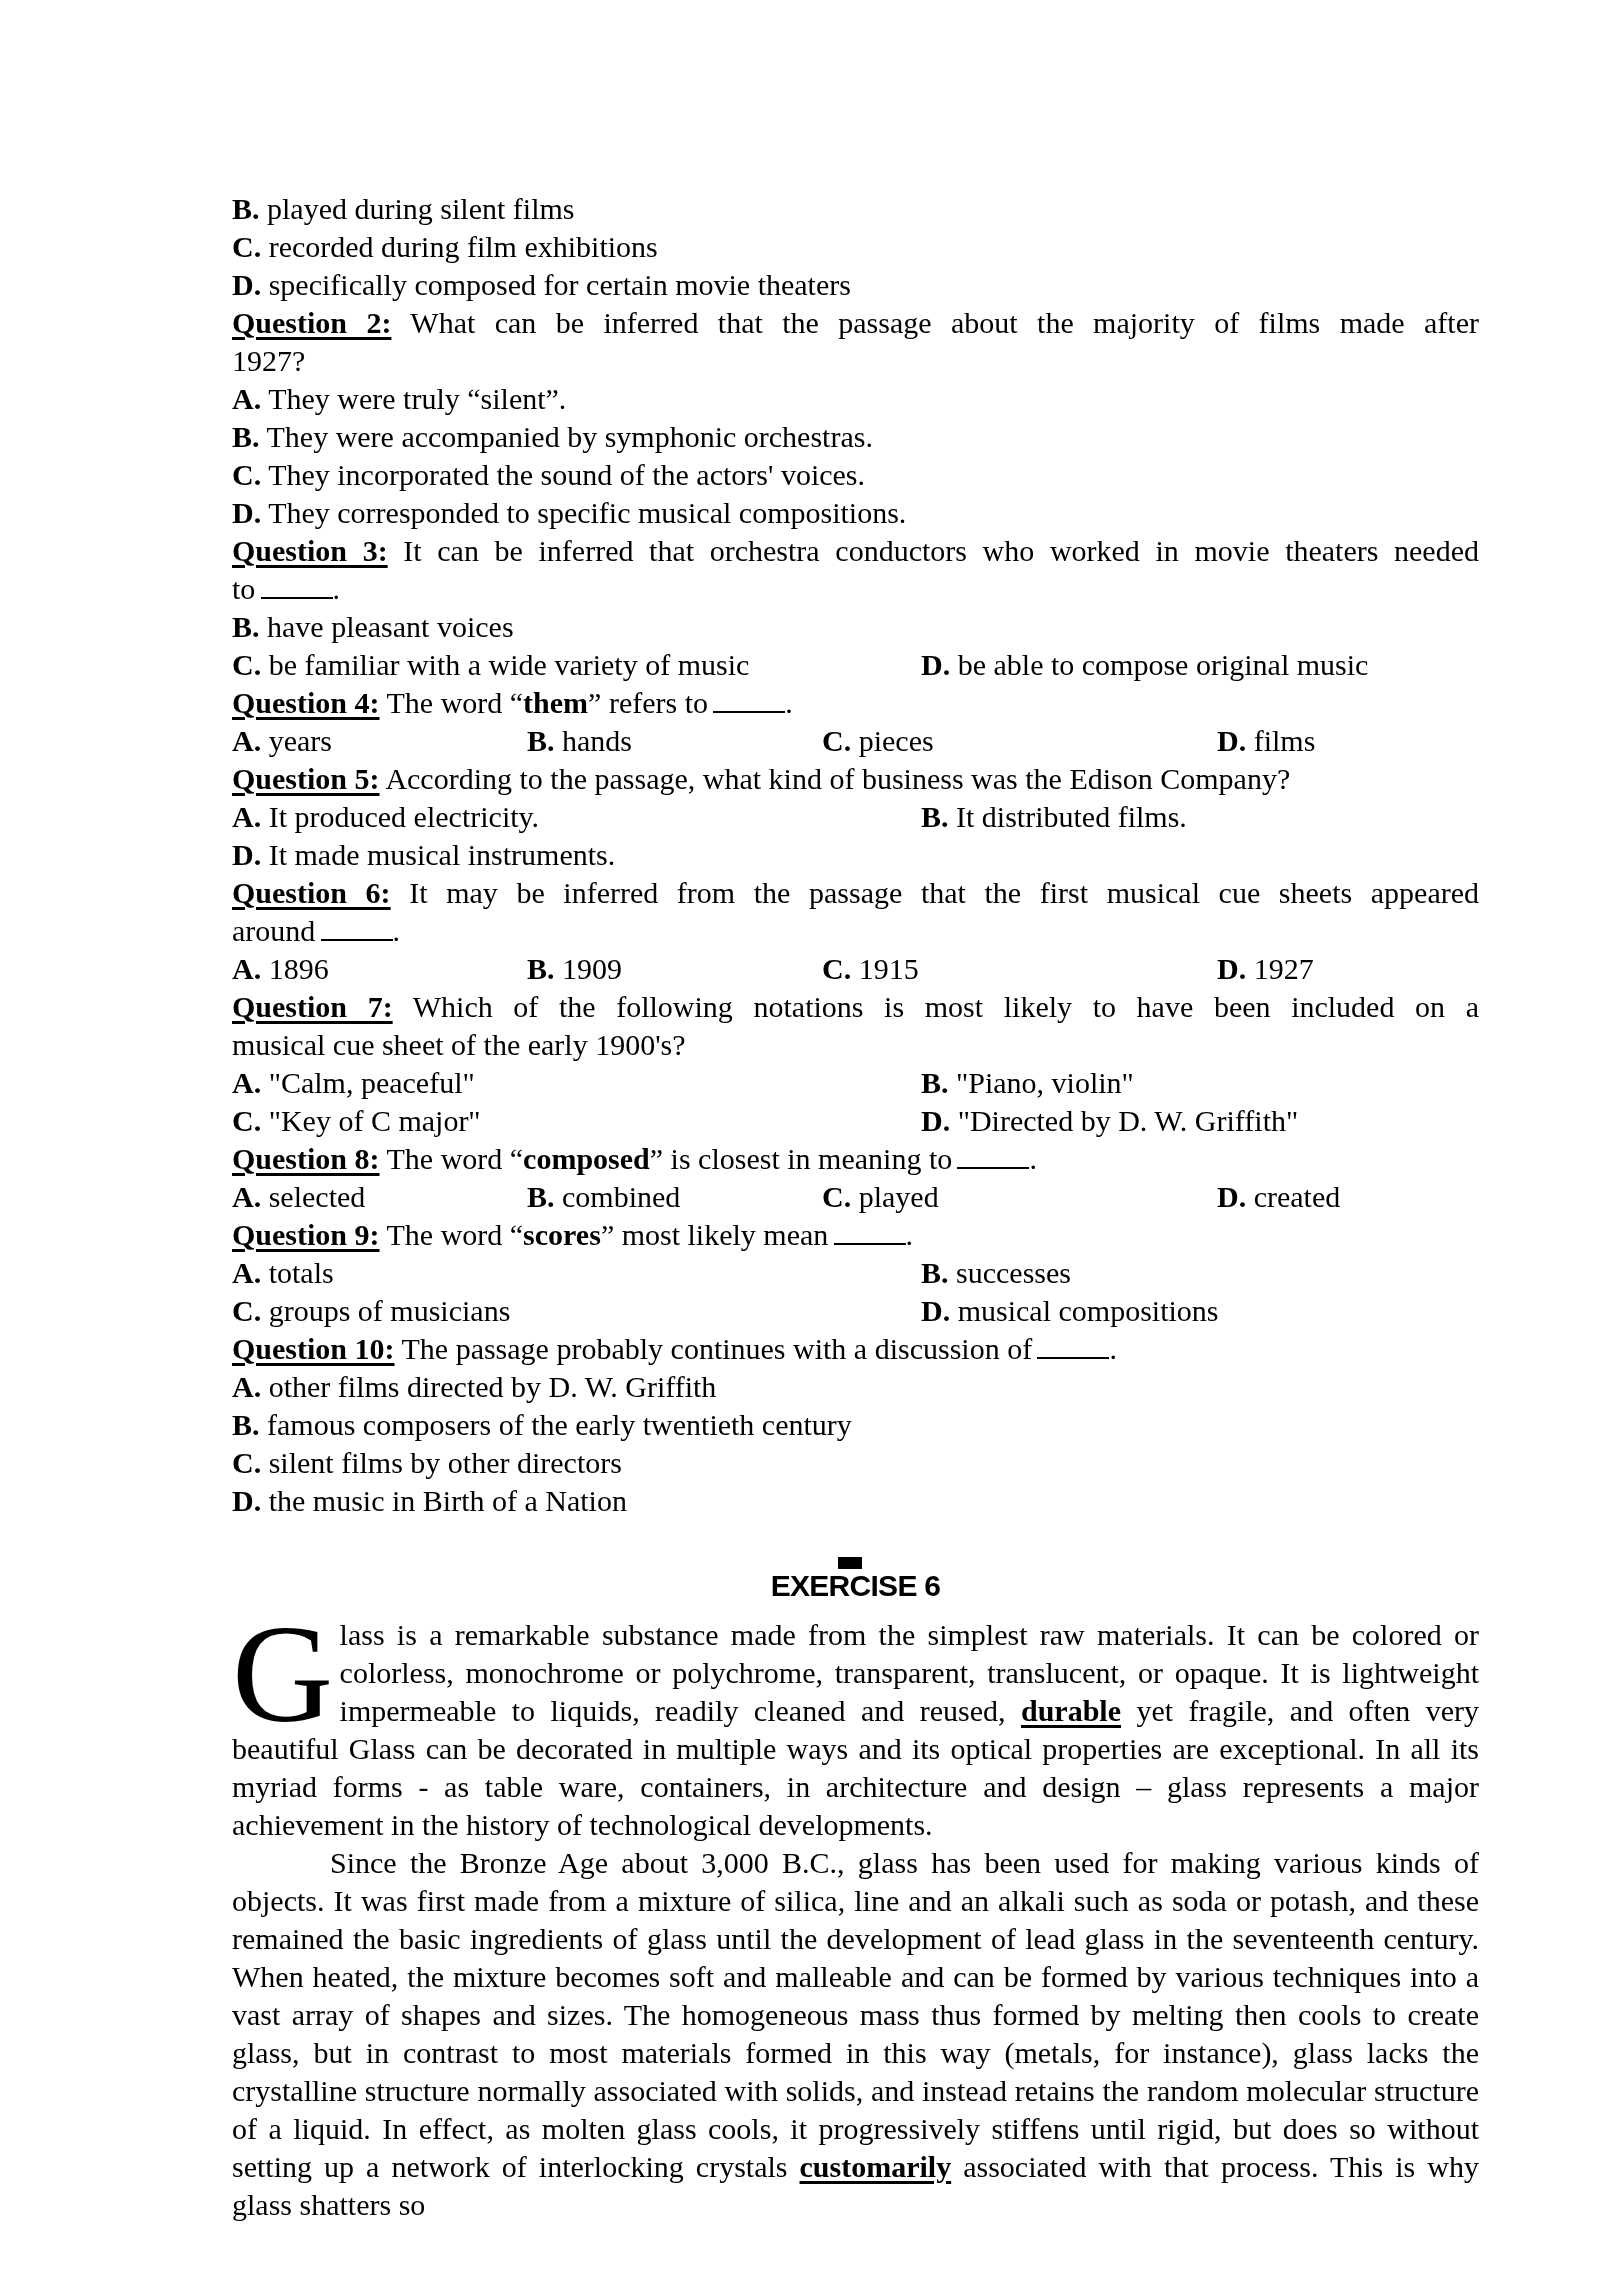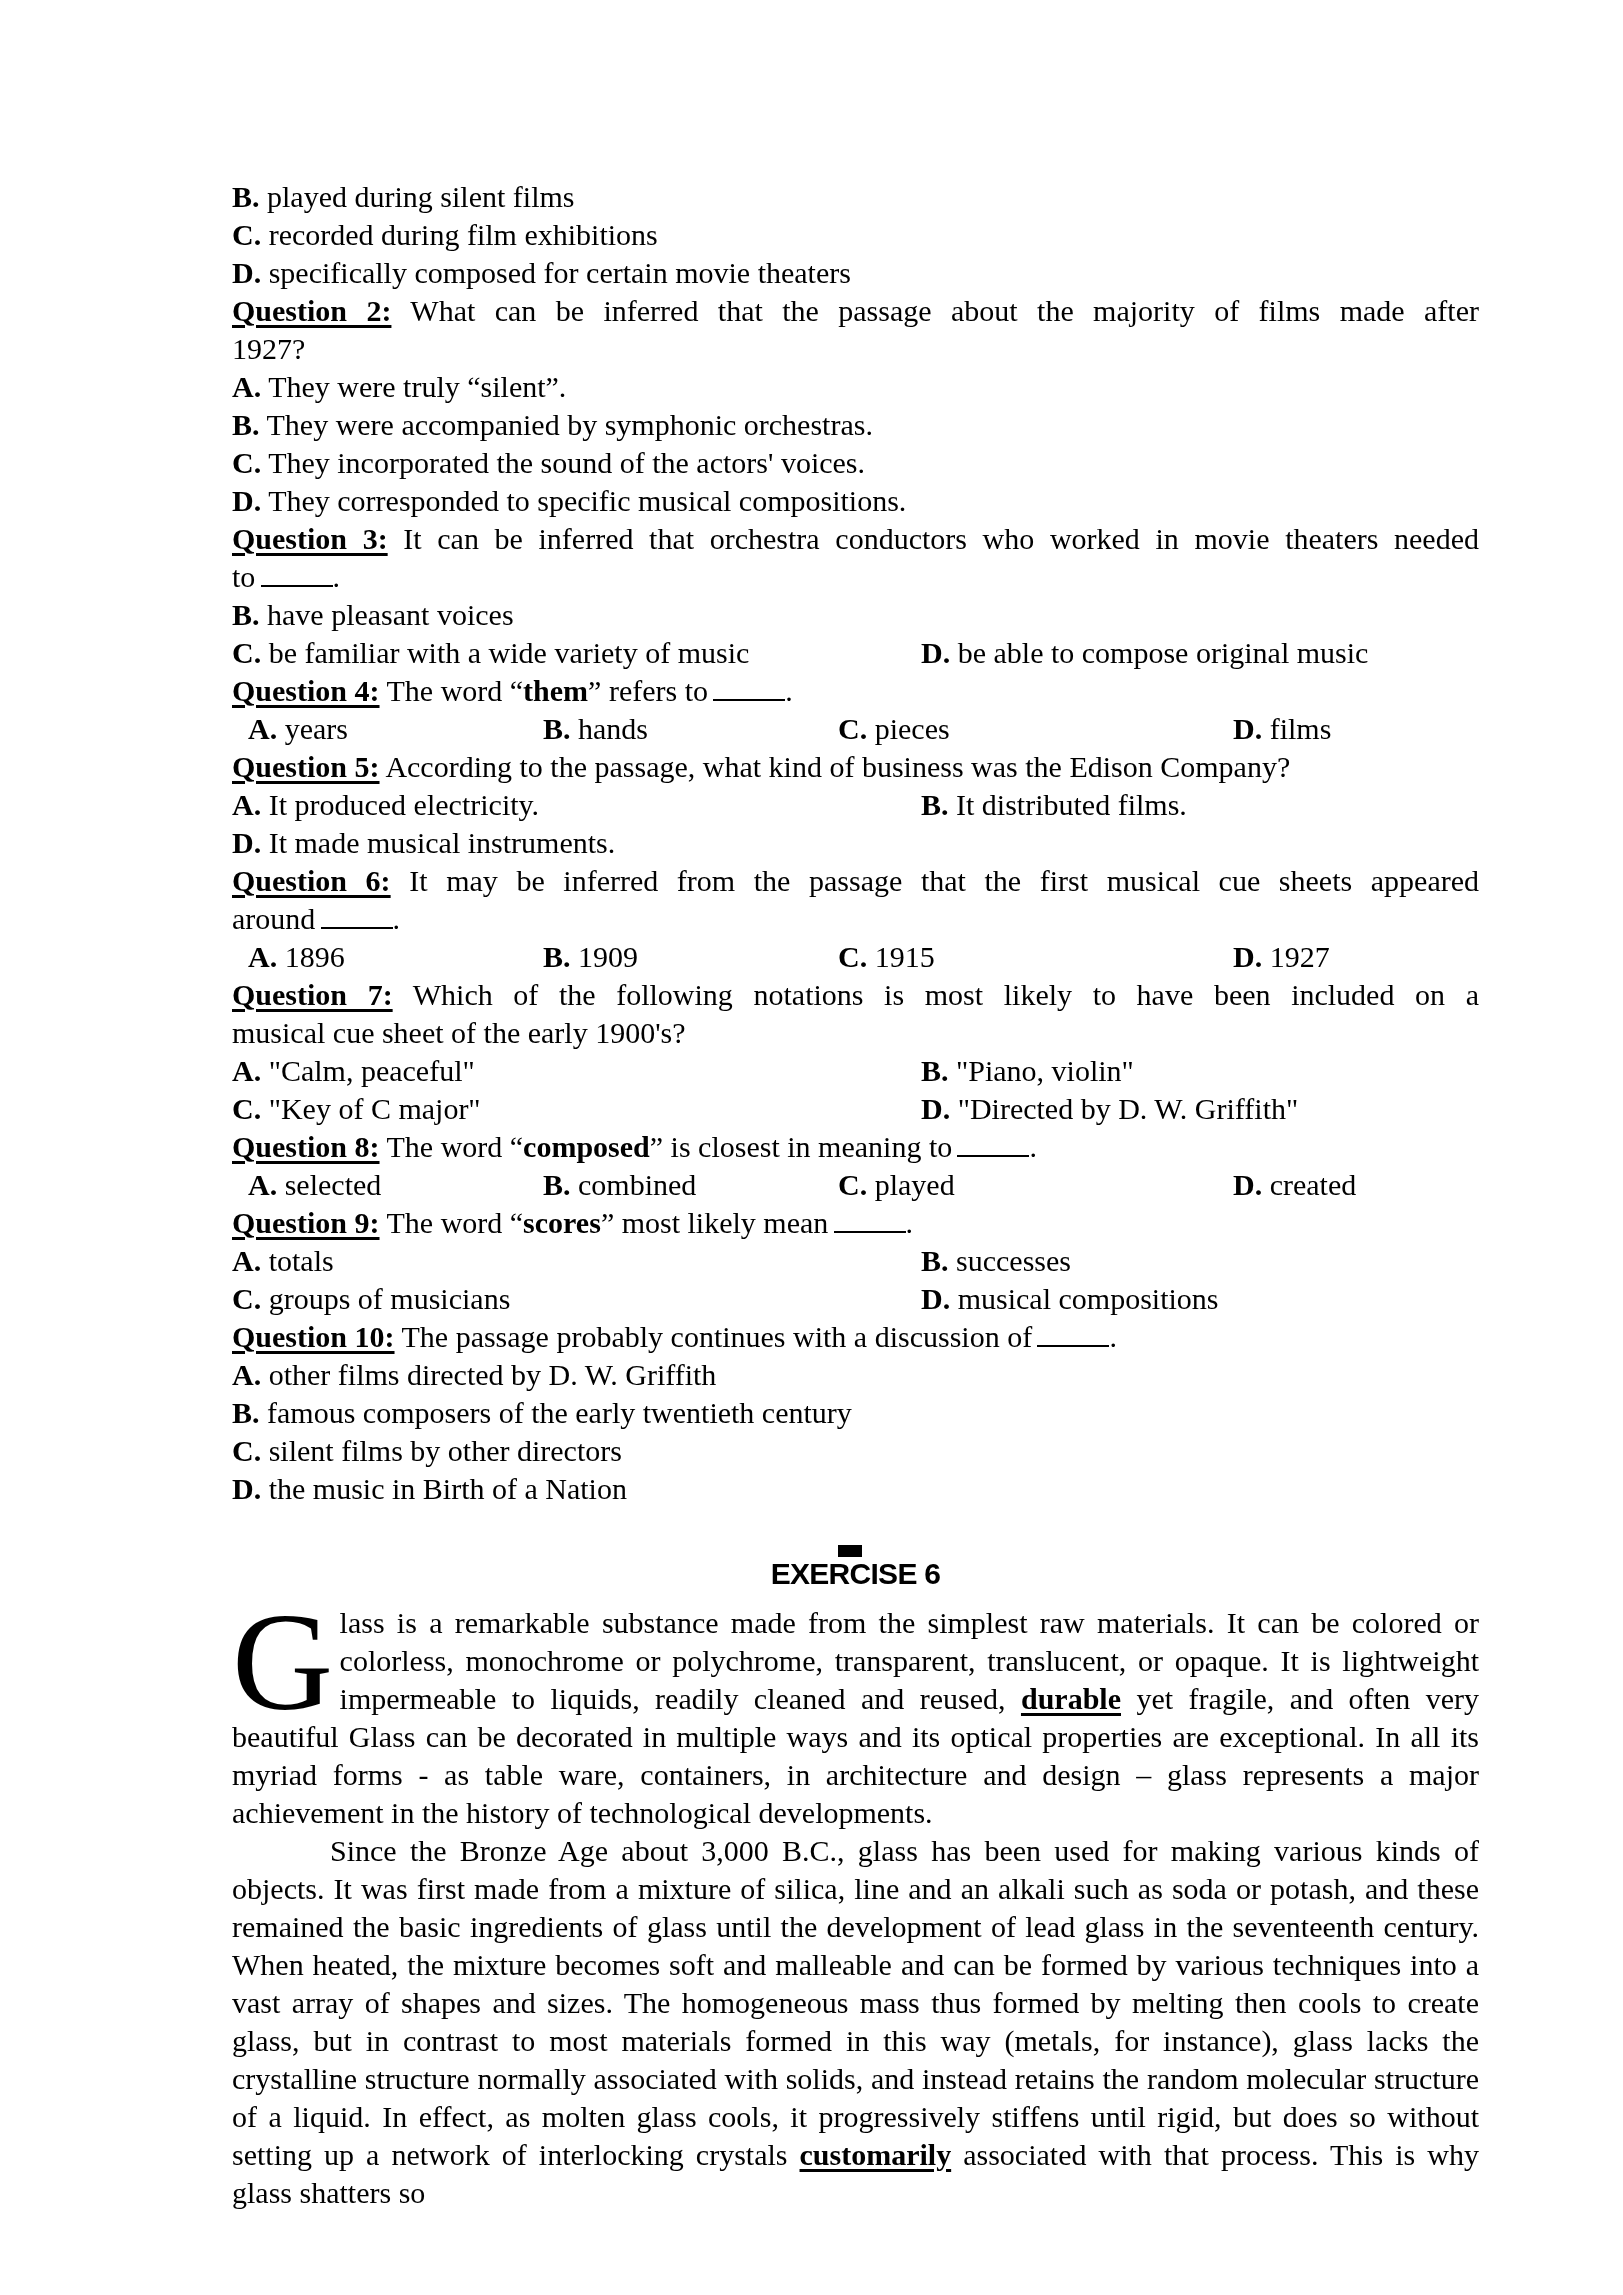--- a/index.html
+++ b/index.html
@@ -1,27 +1,27 @@
 <!DOCTYPE html>
 <html style="font-size:10.5px"><head>
 <meta charset="utf-8">
 <style>
   html, body { margin: 0; padding: 0; background: #ffffff; }
   body { width: 1623px; height: 2295px; position: relative; overflow: hidden;
          font-family: "Liberation Serif", "DejaVu Serif", serif; color: #000; }
-  .page { position: absolute; left: 232px; top: 178px; width: 1247px; }
+  .page { position: absolute; left: 232px; top: 190px; width: 1247px; }
   .line { font-size: 30px; line-height: 38px; height: 38px; white-space: nowrap; }
   .just { text-align: justify; text-align-last: justify; }
   .lbl { font-weight: bold; }
   .q { font-weight: bold; text-decoration: underline; text-decoration-thickness: 3.3px; text-underline-offset: 3.9px; margin-top: 32px; }
   .kw { font-weight: bold; }
   .blank { display: inline-block; width: 72px; border-bottom: 2px solid #000; height: 23.6px; vertical-align: baseline; margin-left: 5.2px; }
   .row { display: flex; font-size: 30px; line-height: 38px; height: 38px; white-space: nowrap; }
   .c2 { width: 689px; }
-  .c4a { width: 295px; margin-left: 16px; }
+  .c4a { width: 295px; }
   .c4b { width: 295px; }
   .c4c { width: 395px; }
   .ex-head { margin-top: 37px; height: 46px; font-family: "Liberation Sans", "DejaVu Sans", sans-serif;
              font-weight: bold; font-size: 30px; display: flex; align-items: center; letter-spacing: -0.7px; flex-direction: column; }
   .ex-sq { display: inline-block; width: 23.6px; height: 23.6px; background: #000; margin-right: 10.5px; }
   .passage { margin-top: 13px; font-size: 30px; line-height: 38px; }
   .passage p { margin: 0; text-align: justify; }
   .dropcap { float: left; font-size: 140px; line-height: 105px; height: 105px; margin: 5.2px 6.5px 0 0;
              font-family: "Liberation Serif", "DejaVu Serif", serif; }
   .ul-bold { font-weight: bold; text-decoration: underline; text-decoration-thickness: 3.3px; text-underline-offset: 3.9px; }

